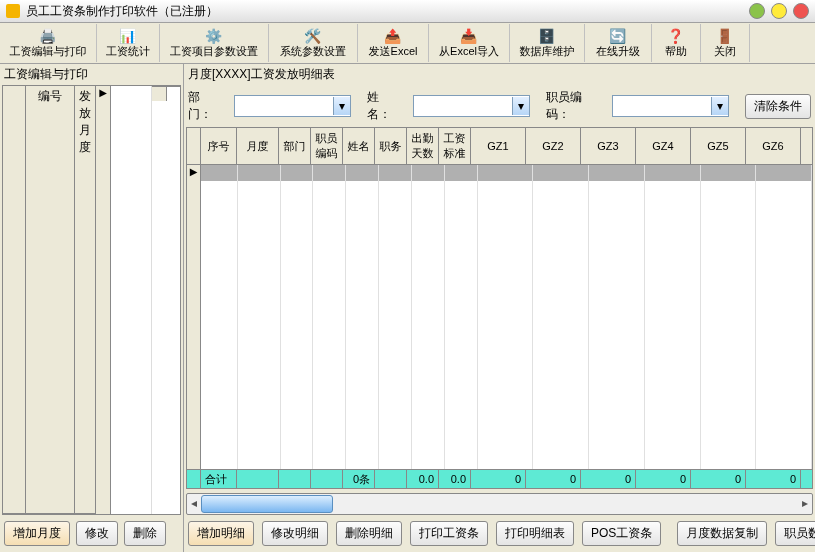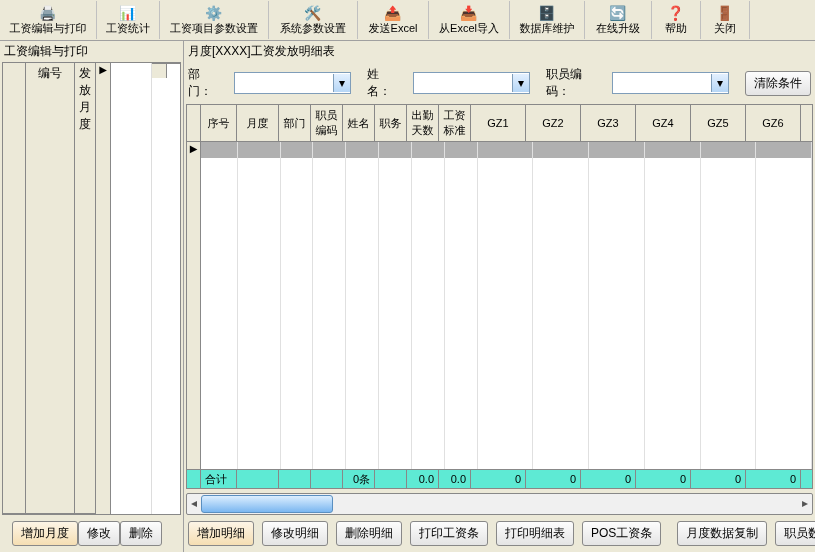--- a/index.html
+++ b/index.html
@@ -21,21 +21,21 @@
 .lg-head{display:flex;background:#ece9d8;border-bottom:1px solid #888}
 .lg-head div{border-right:1px solid #888;padding:2px 4px;text-align:center}
 .lg-hicon{width:14px}.lg-hnum{width:40px}.lg-hmonth{flex:1}
 .lg-body{flex:1;display:flex;position:relative}
 .lg-cursor{width:14px;background:#ece9d8;border-right:1px solid #888;display:flex;align-items:flex-start;justify-content:center;padding-top:2px}
 .lg-col1{width:40px;border-right:1px solid #ddd}
 .lg-col2{flex:1}
 .lg-foot{height:14px;border-top:1px solid #888;display:flex}
 .lg-foot div{border-right:1px solid #888}
 .lg-foot .f1{width:14px;background:#ece9d8}.lg-foot .f2{width:40px}.lg-foot .f3{flex:1}
-.left-btns{display:flex;padding:6px 12px;align-items:center}
+.left-btns{display:flex;gap:6px;padding:6px 4px;align-items:center}
 .btn{background:linear-gradient(#fdfdfd,#e4e4e4);border:1px solid #888;border-radius:3px;padding:3px 8px;cursor:pointer;font-size:12px;white-space:nowrap}
 .btn.primary{background:linear-gradient(#fdf5e6,#f5deb3)}
 .right{flex:1;display:flex;flex-direction:column;overflow:hidden}
 .filter{display:flex;align-items:center;gap:16px;padding:4px;background:#ece9d8}
 .combo{display:flex;align-items:center;border:1px solid #7f9db9;background:#fff;height:20px}
 .combo input{border:none;outline:none;height:18px;padding:0 4px;font-size:12px}
 .combo .arrow{width:16px;height:18px;background:linear-gradient(#e3f0ff,#b6d6f6);border-left:1px solid #7f9db9;display:flex;align-items:center;justify-content:center;cursor:pointer}
 .grid{flex:1;border:1px solid #888;margin:0 2px;background:#fff;display:flex;flex-direction:column;overflow:hidden}
 .ghead{display:flex;background:#ece9d8;border-bottom:1px solid #888}
 .gh{border-right:1px solid #888;display:flex;align-items:center;justify-content:center;text-align:center;height:36px;font-size:11px;box-sizing:border-box}
@@ -52,20 +52,29 @@
 .hscroll .arrL,.hscroll .arrR{position:absolute;top:0;width:14px;height:18px;display:flex;align-items:center;justify-content:center;color:#555}
 .hscroll .arrL{left:0}.hscroll .arrR{right:0}
 .right-btns{display:flex;gap:8px;padding:6px 4px;align-items:center}
 .spacer{flex:1}
 .tri{font-size:10px;line-height:1}
 </style>
 </head>
 <body>
 
 <div class="window">
+  <div class="titlebar">
+    <div class="title-icon"></div>
+    <div class="title">员工工资条制作打印软件（已注册）</div>
+    <div class="win-btns">
+      <div class="win-btn win-min"></div>
+      <div class="win-btn win-max"></div>
+      <div class="win-btn win-close"></div>
+    </div>
+  </div>
 
   <div class="toolbar" id="toolbar">
       <div class="tool" style="width: 88px;">
         <div class="ticon">🖨️</div>
         <div class="tlabel">工资编辑与打印</div>
       </div>
       <div class="tool" style="width: 54px;">
         <div class="ticon">📊</div>
         <div class="tlabel">工资统计</div>
       </div>

